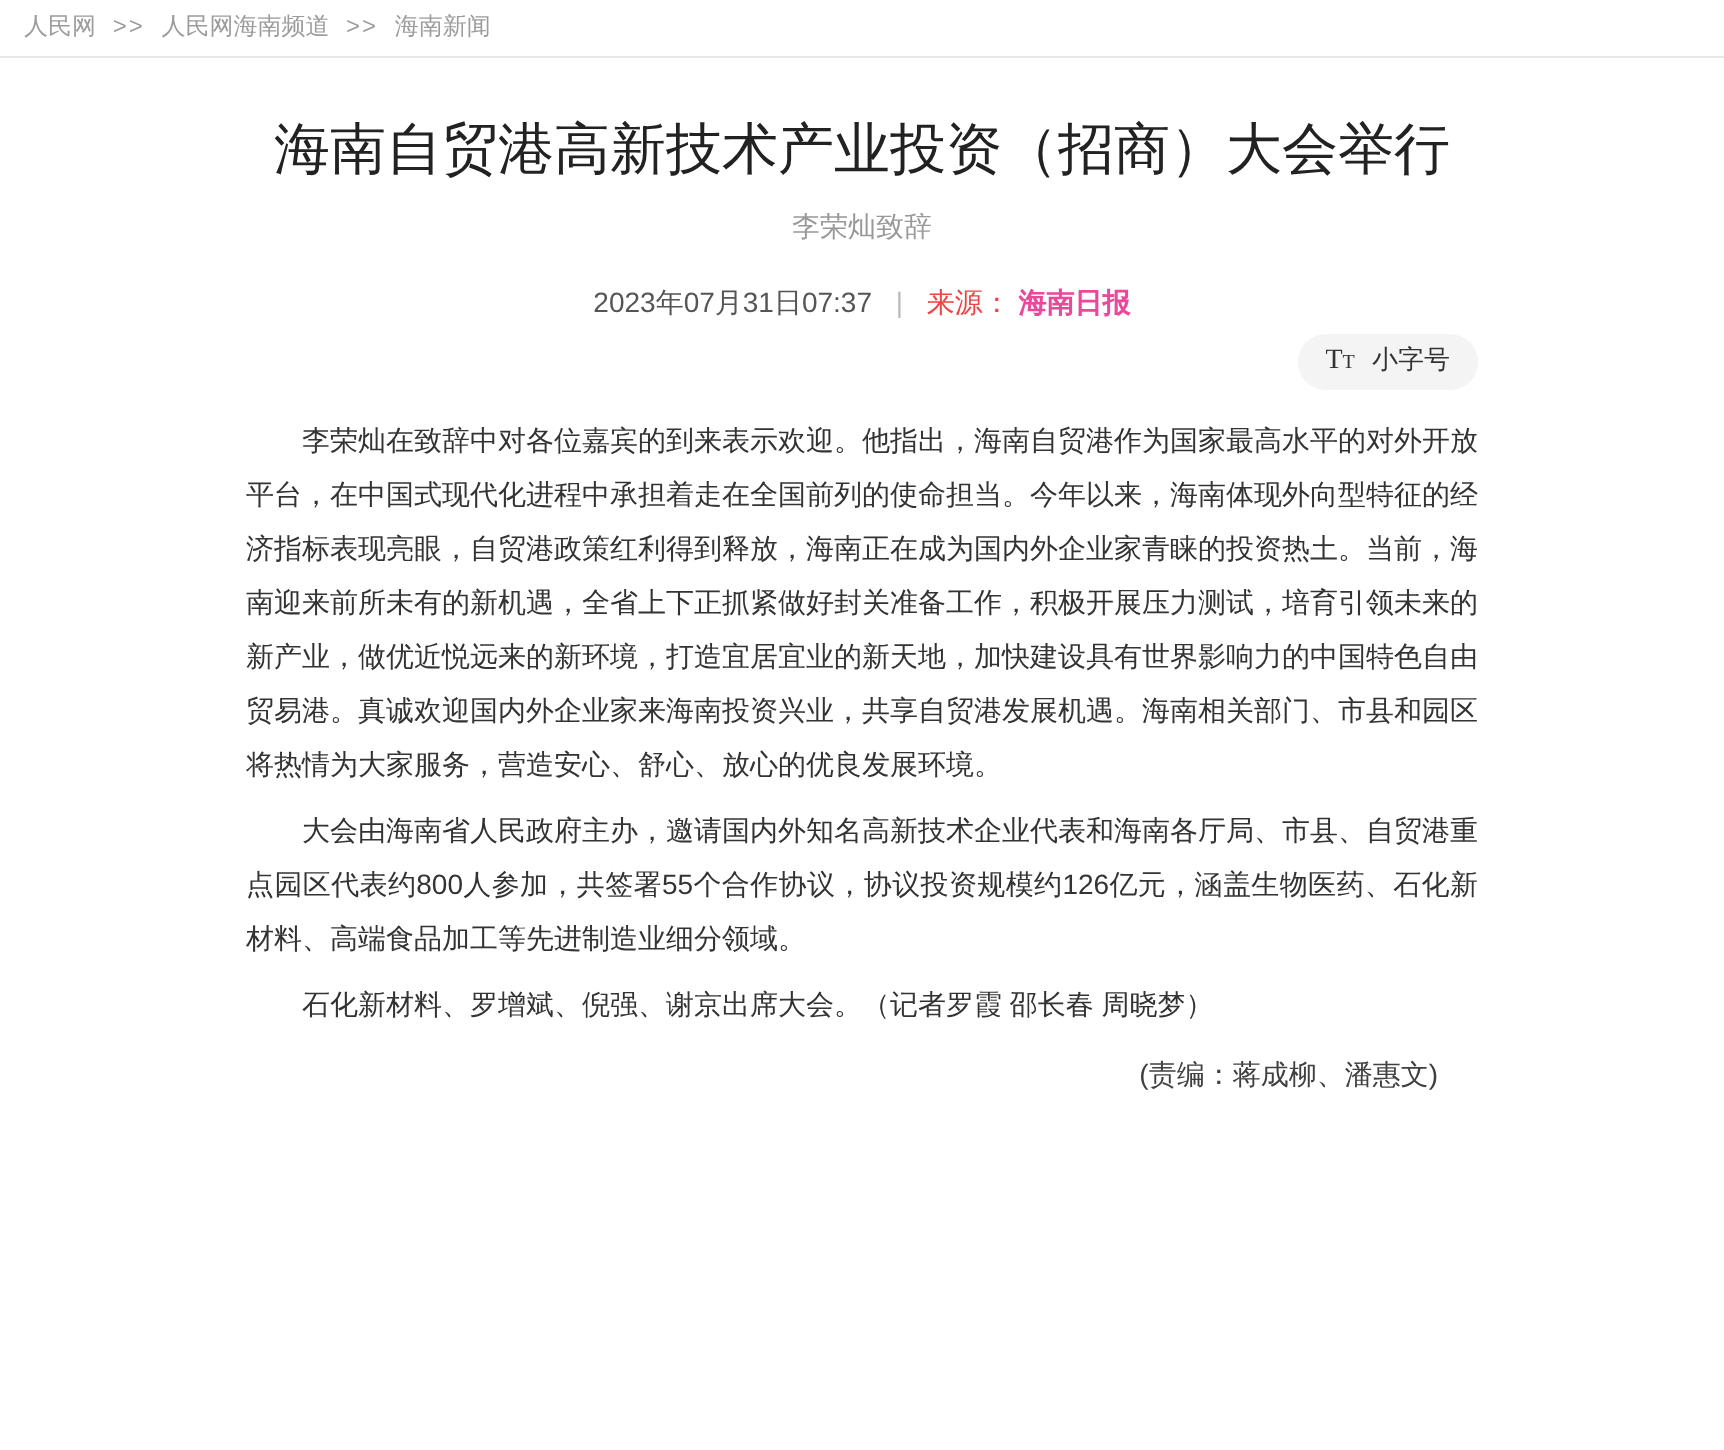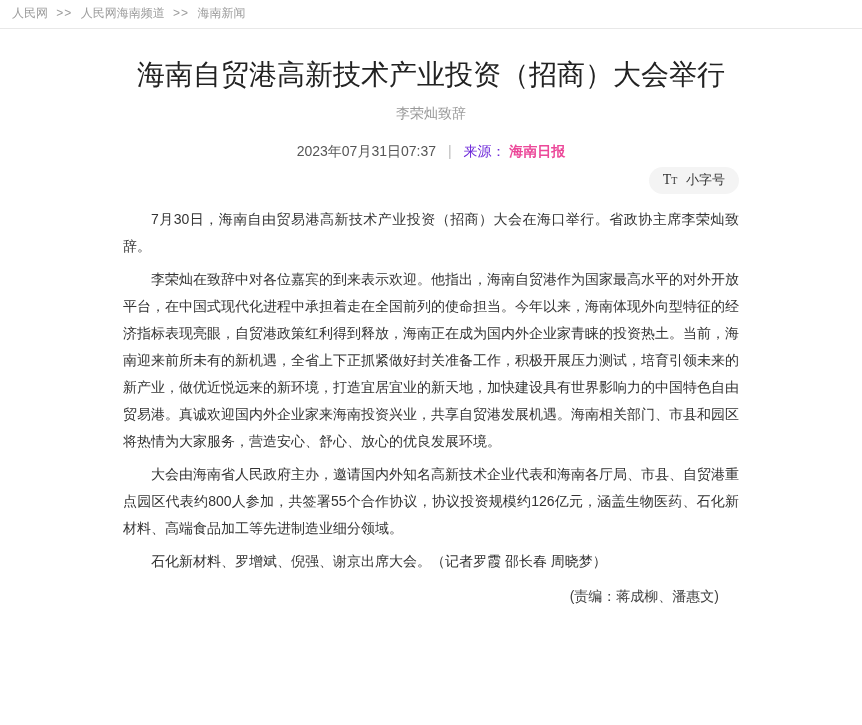--- a/index.html
+++ b/index.html
@@ -58,21 +58,21 @@
     margin-top: 20px;
     text-align: center;
     font-size: 14px;
     color: #555555;
   }
   .meta .bar {
     margin: 0 8px;
     color: #bbbbbb;
   }
   .meta .src-label {
-    color: #6d28d9;
+    color: #ef4444;
   }
   .meta a.src {
     color: #ec4899;
     font-weight: bold;
     text-decoration: none;
     cursor: pointer;
   }
   .toolbar {
     margin-top: 6px;
     text-align: right;
@@ -144,21 +144,20 @@
     </div>
 
     <div class="toolbar">
       <button class="font-size-btn">
         <span class="tt"><span class="t-big">T</span><span class="t-small">T</span></span>
         <span>小字号</span>
       </button>
     </div>
 
     <div class="body">
-      <p>7月30日，海南自由贸易港高新技术产业投资（招商）大会在海口举行。省政协主席李荣灿致辞。</p>
       <p>李荣灿在致辞中对各位嘉宾的到来表示欢迎。他指出，海南自贸港作为国家最高水平的对外开放平台，在中国式现代化进程中承担着走在全国前列的使命担当。今年以来，海南体现外向型特征的经济指标表现亮眼，自贸港政策红利得到释放，海南正在成为国内外企业家青睐的投资热土。当前，海南迎来前所未有的新机遇，全省上下正抓紧做好封关准备工作，积极开展压力测试，培育引领未来的新产业，做优近悦远来的新环境，打造宜居宜业的新天地，加快建设具有世界影响力的中国特色自由贸易港。真诚欢迎国内外企业家来海南投资兴业，共享自贸港发展机遇。海南相关部门、市县和园区将热情为大家服务，营造安心、舒心、放心的优良发展环境。</p>
       <p>大会由海南省人民政府主办，邀请国内外知名高新技术企业代表和海南各厅局、市县、自贸港重点园区代表约800人参加，共签署55个合作协议，协议投资规模约126亿元，涵盖生物医药、石化新材料、高端食品加工等先进制造业细分领域。</p>
       <p>石化新材料、罗增斌、倪强、谢京出席大会。（记者罗霞 邵长春 周晓梦）</p>
       <p class="editor">(责编：蒋成柳、潘惠文)</p>
     </div>
 
   </div>
 
 </div>
 

